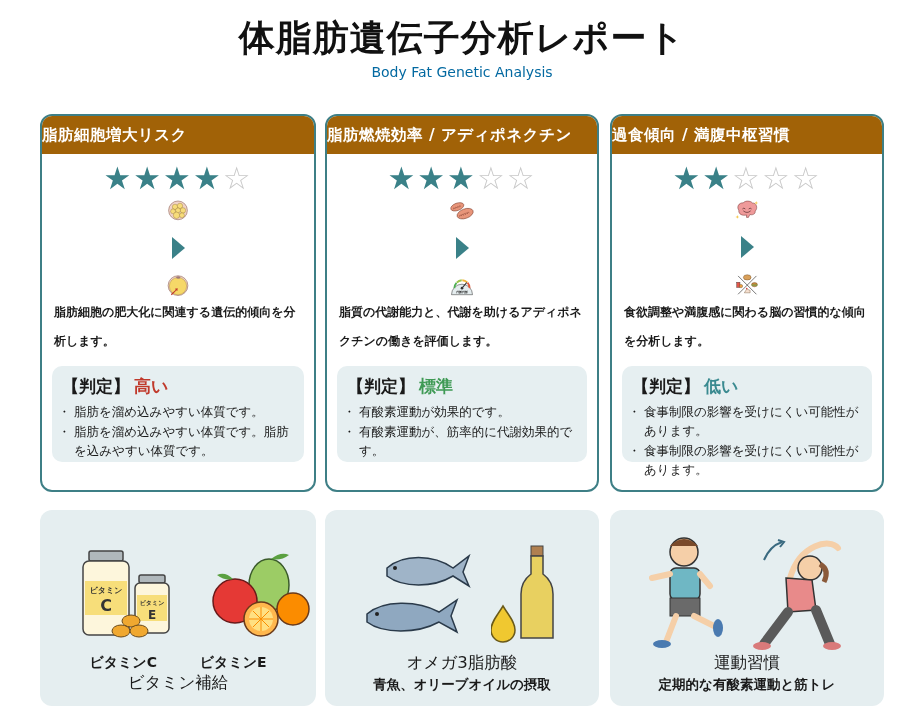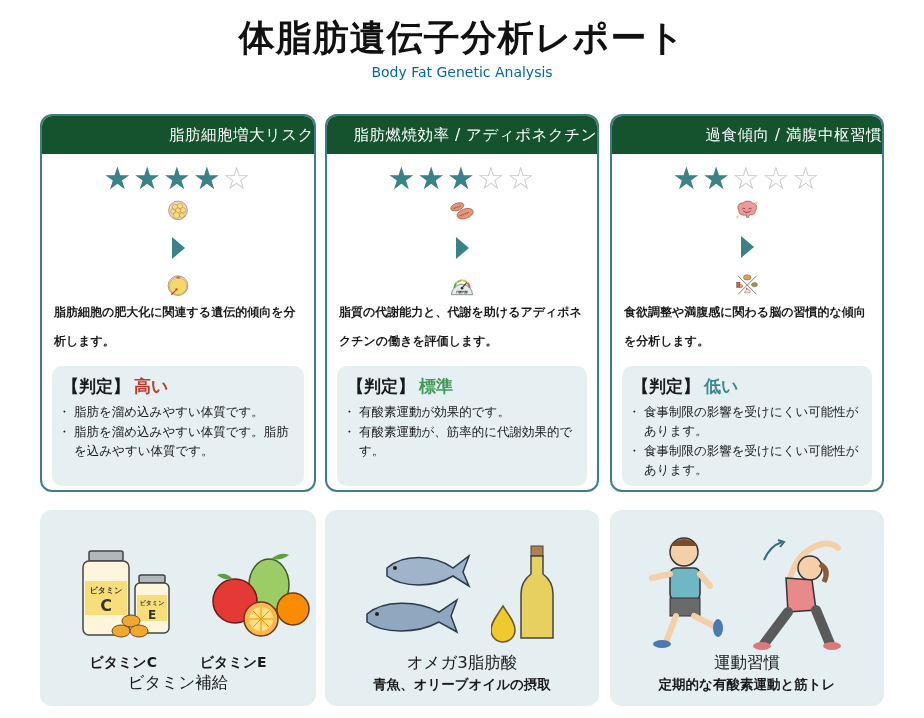--- a/index.html
+++ b/index.html
@@ -4,30 +4,30 @@
 <style>
   * { box-sizing: border-box; margin: 0; padding: 0; }
   html, body { width: 924px; height: 718px; background: #ffffff; overflow: hidden; }
   body { font-family: "DejaVu Sans", "Liberation Sans", sans-serif; color: #1a1a1a; position: relative; }
 
   .header { position: absolute; left: 0; top: 14px; width: 924px; text-align: center; }
   .title { font-size: 36px; font-weight: bold; letter-spacing: 1px; color: #111; line-height: 48px; }
   .subtitle { font-size: 14px; color: #0369a1; margin-top: 2px; }
 
   .card { position: absolute; top: 114px; height: 378px; border: 2.5px solid #3e7f86; border-radius: 12px; background: #fff; overflow: hidden; }
-  .card-head { background: #14532d; color: #fff; height: 38px; line-height: 38px; text-align: right; font-size: 15.5px; font-weight: normal; letter-spacing: 0.5px; }
+  .card-head { background: #a16207; color: #fff; height: 38px; line-height: 38px; text-align: left; font-size: 15.5px; font-weight: bold; letter-spacing: 0.5px; }
   .stars { text-align: center; margin-top: 6px; font-size: 31px; line-height: 36px; letter-spacing: 2px; }
   .star-on { color: #3a8188; }
   .star-off { color: #c8c8c8; }
 
   .illu { height: 96px; display: flex; align-items: center; justify-content: center; gap: 16px; margin-top: 4px; flex-direction: column; }
   .arrow { width: 0; height: 0; border-top: 11px solid transparent; border-bottom: 11px solid transparent; border-left: 13px solid #3a8188; }
 
   .desc { font-size: 12px; font-weight: bold; line-height: 29px; padding: 2px 10px 0 12px; color: #1a1a1a; }
-  .verdict { margin: 10px 10px 0 10px; background: #e6eff1; border-radius: 10px; padding: 8px 10px 8px 10px; height: 120px; }
+  .verdict { margin: 10px 10px 0 10px; background: #e6eff1; border-radius: 10px; padding: 8px 10px 8px 10px; height: 96px; }
   .v-title { font-size: 17px; font-weight: bold; line-height: 24px; }
   .v-title .v-val { margin-left: 4px; }
   .v-list { list-style: none; margin-top: 4px; }
   .v-list li { font-size: 12.5px; font-weight: normal; line-height: 19px; padding-left: 12px; position: relative; margin-bottom: 1px; }
   .v-list li::before { content: "・"; position: absolute; left: -4px; }
 
   .tip { position: absolute; top: 510px; height: 196px; border-radius: 12px; background: #e5eef0; }
   .tip-illu { height: 128px; display: flex; align-items: center; justify-content: center; gap: 18px; margin-top: 20px; }
   .tip-title { text-align: center; font-size: 16.5px; font-weight: normal; line-height: 22px; }
   .tip-sub { text-align: center; font-size: 13.5px; font-weight: bold; line-height: 20px; }

